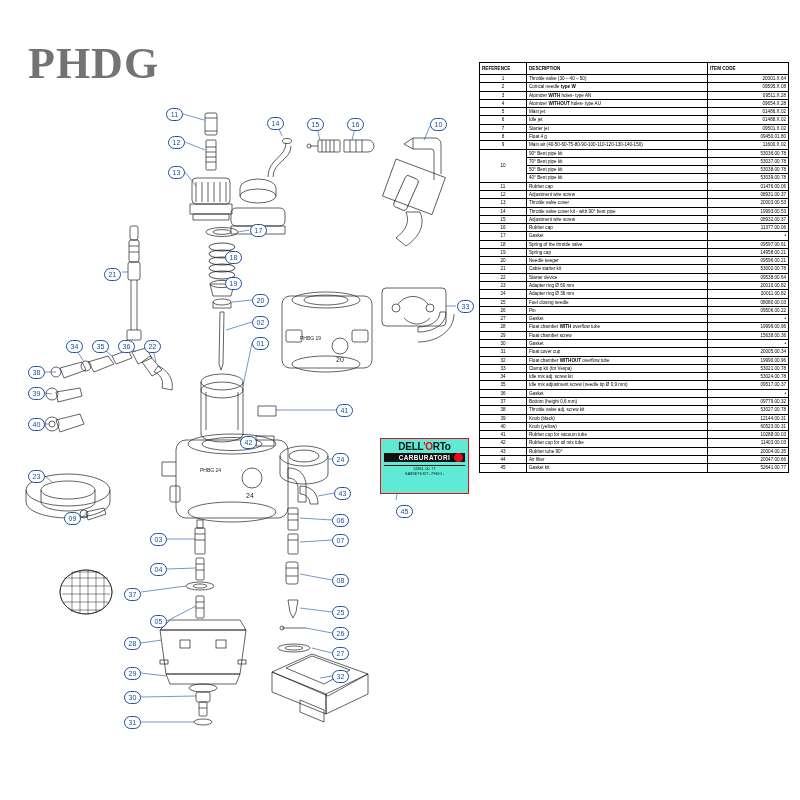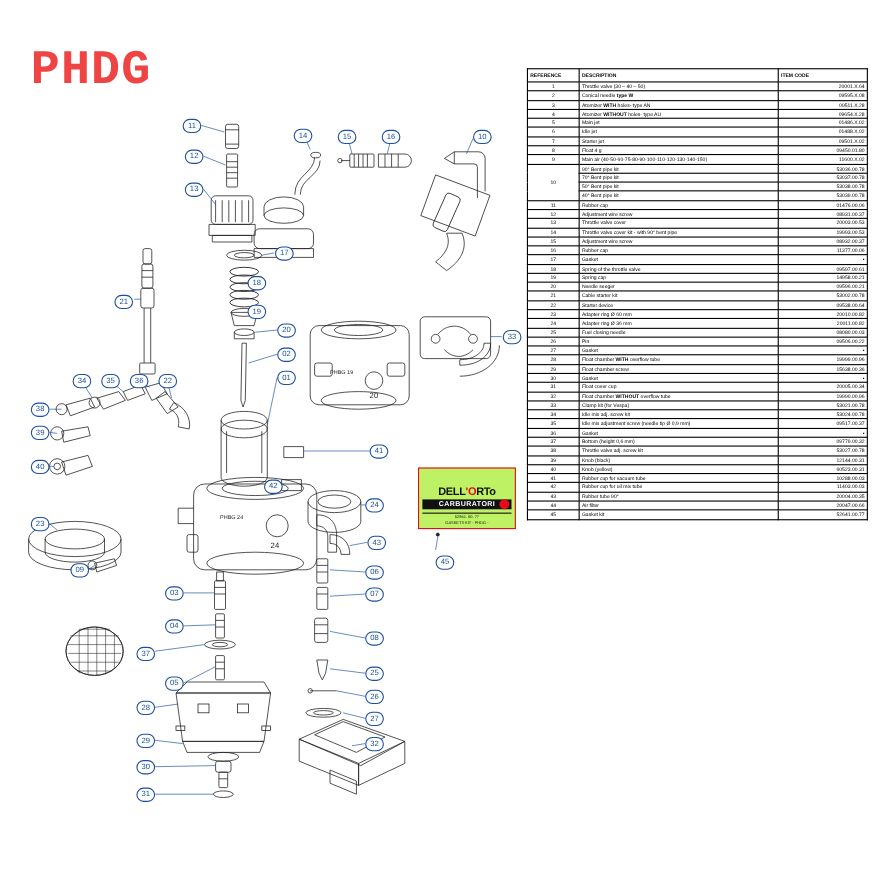--- a/index.html
+++ b/index.html
@@ -20,23 +20,23 @@
     width: 800px; height: 800px;
   }
 
   
   #logo {
     position: absolute;
     left: 28px;
     top: 42px;
     font-size: 44px;
     font-weight: bold;
-    color: #ef4444;
+    color: #737373;
     letter-spacing: 1px;
-    font-family: Liberation Mono, monospace;
+    font-family: Liberation Serif, serif;
     line-height: 1;
   }
 
   
   #table-wrap {
     position: absolute;
     left: 479px;
     top: 62px;
     width: 294px;
   }
@@ -67,27 +67,27 @@
   thead th.c-ref { text-align: center; }
   thead th.c-code { text-align: left; }
   td.c-ref { font-size: 4.6px; }
   td.rowspan-ref { vertical-align: middle; }
   .bold { font-weight: bold; }
 
   
   #badge {
     position: absolute;
     left: 380px;
-    top: 425px;
+    top: 438px;
     width: 89px;
     height: 56px;
     border: 1.6px solid #e8091a;
-    background: #bef264;
+    background: #5eead4;
     box-sizing: border-box;
-    padding: 16px 3px;
+    padding: 2px 3px;
   }
   #badge .b-top {
     font-size: 10px;
     font-weight: bold;
     letter-spacing: -0.3px;
     color: #111;
     text-align: center;
     line-height: 11px;
   }
   #badge .b-top .o {

